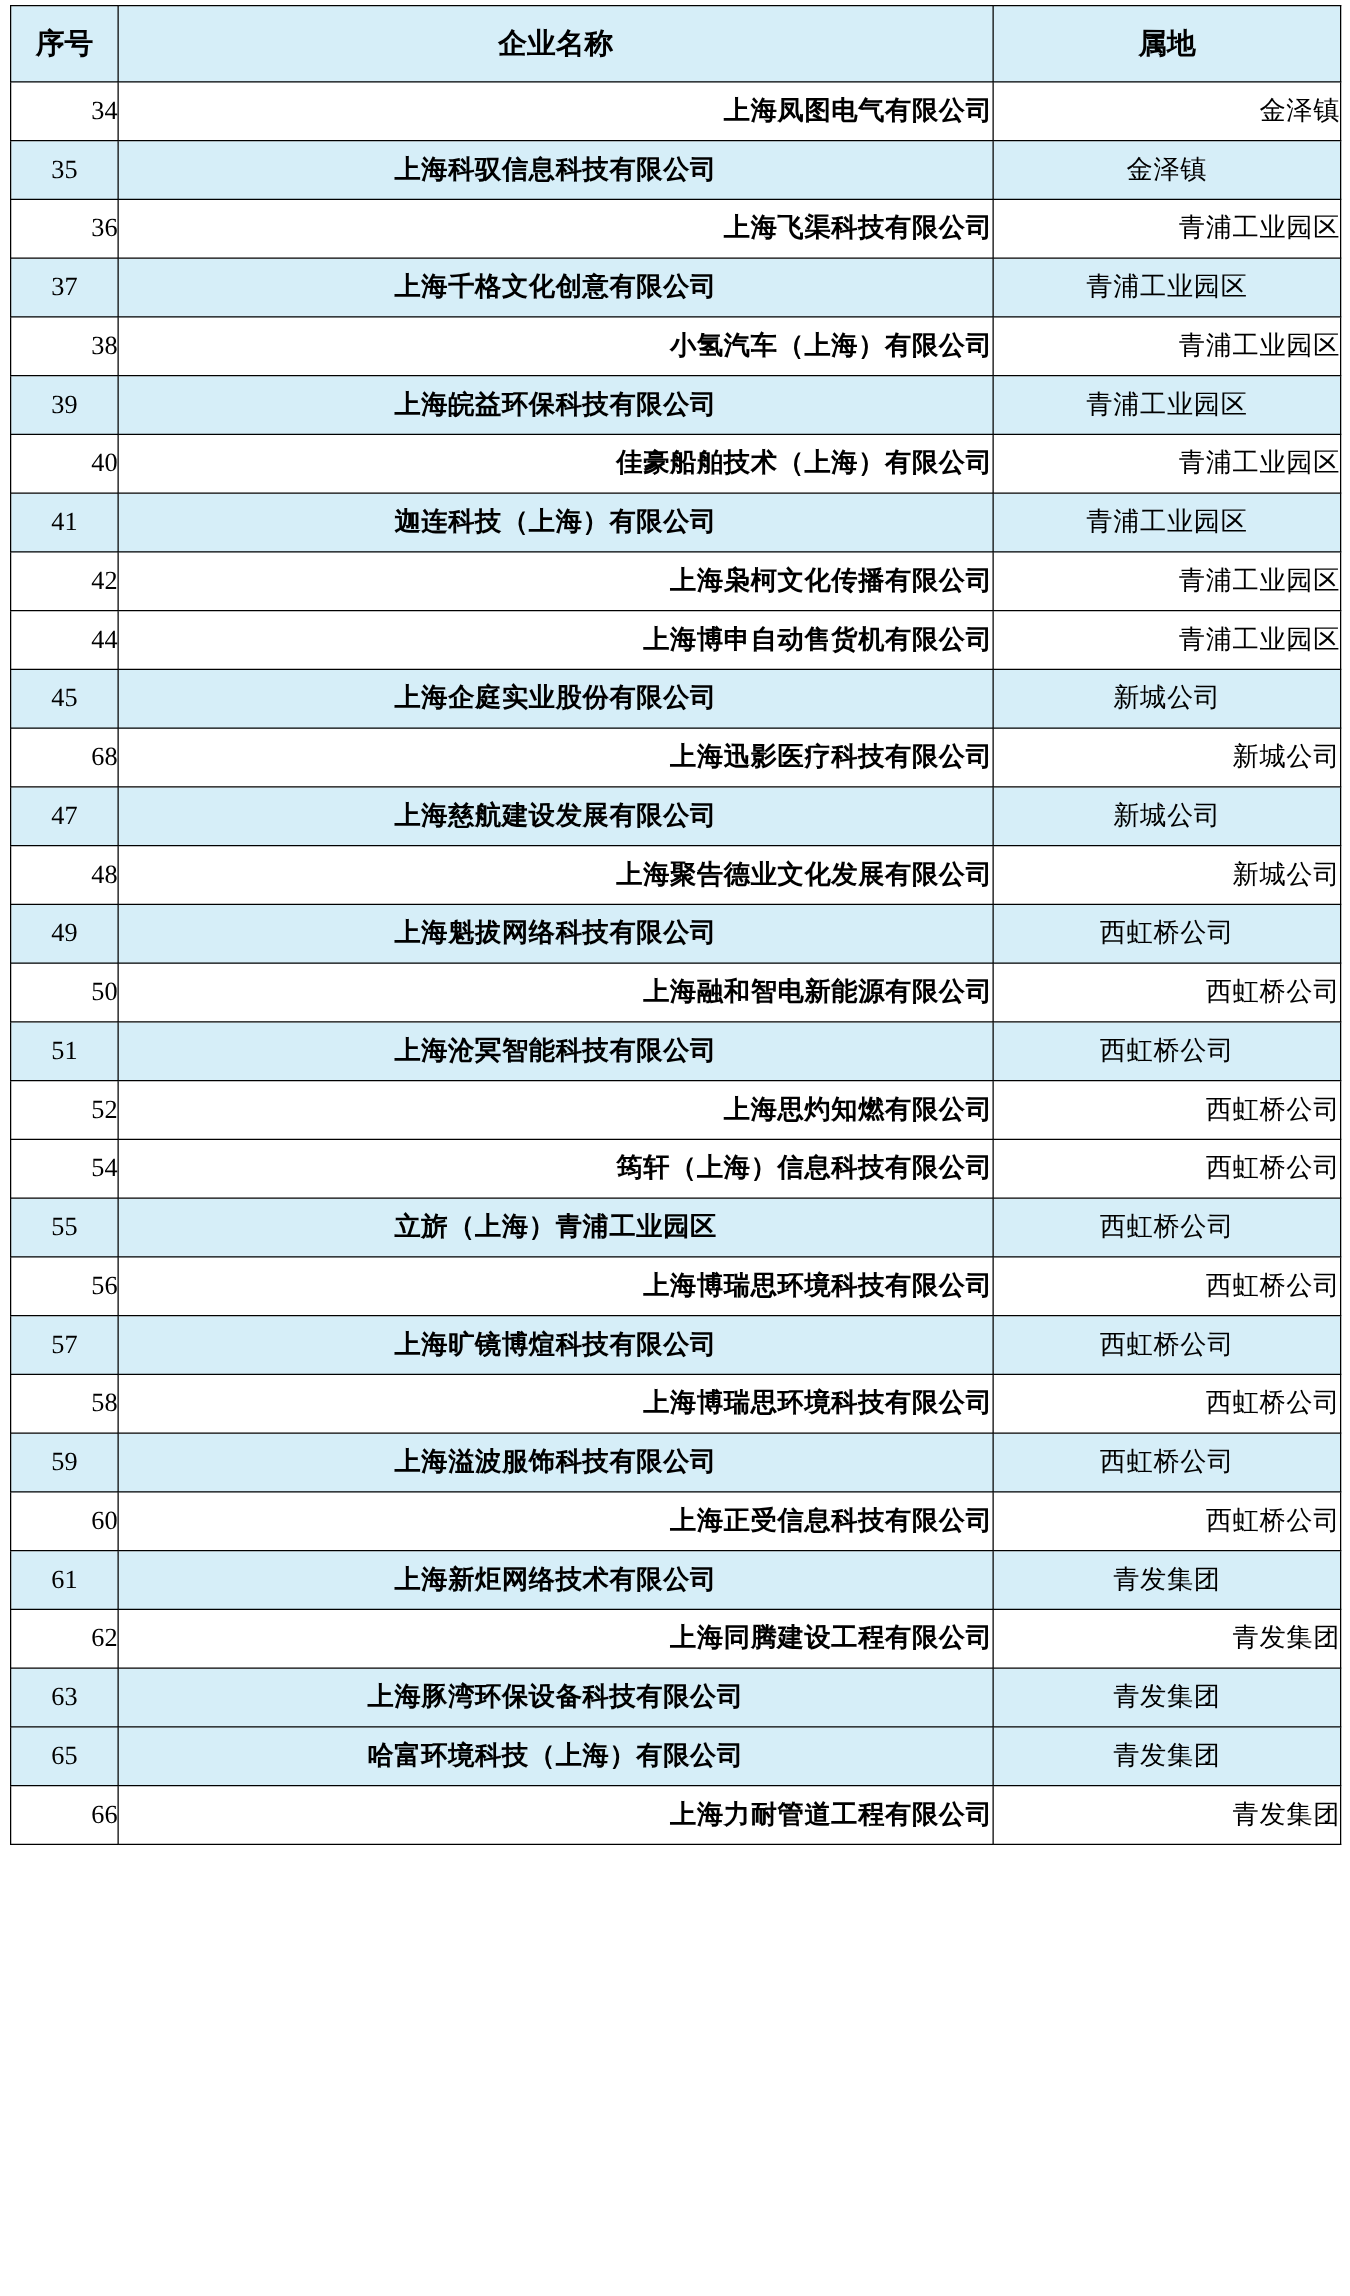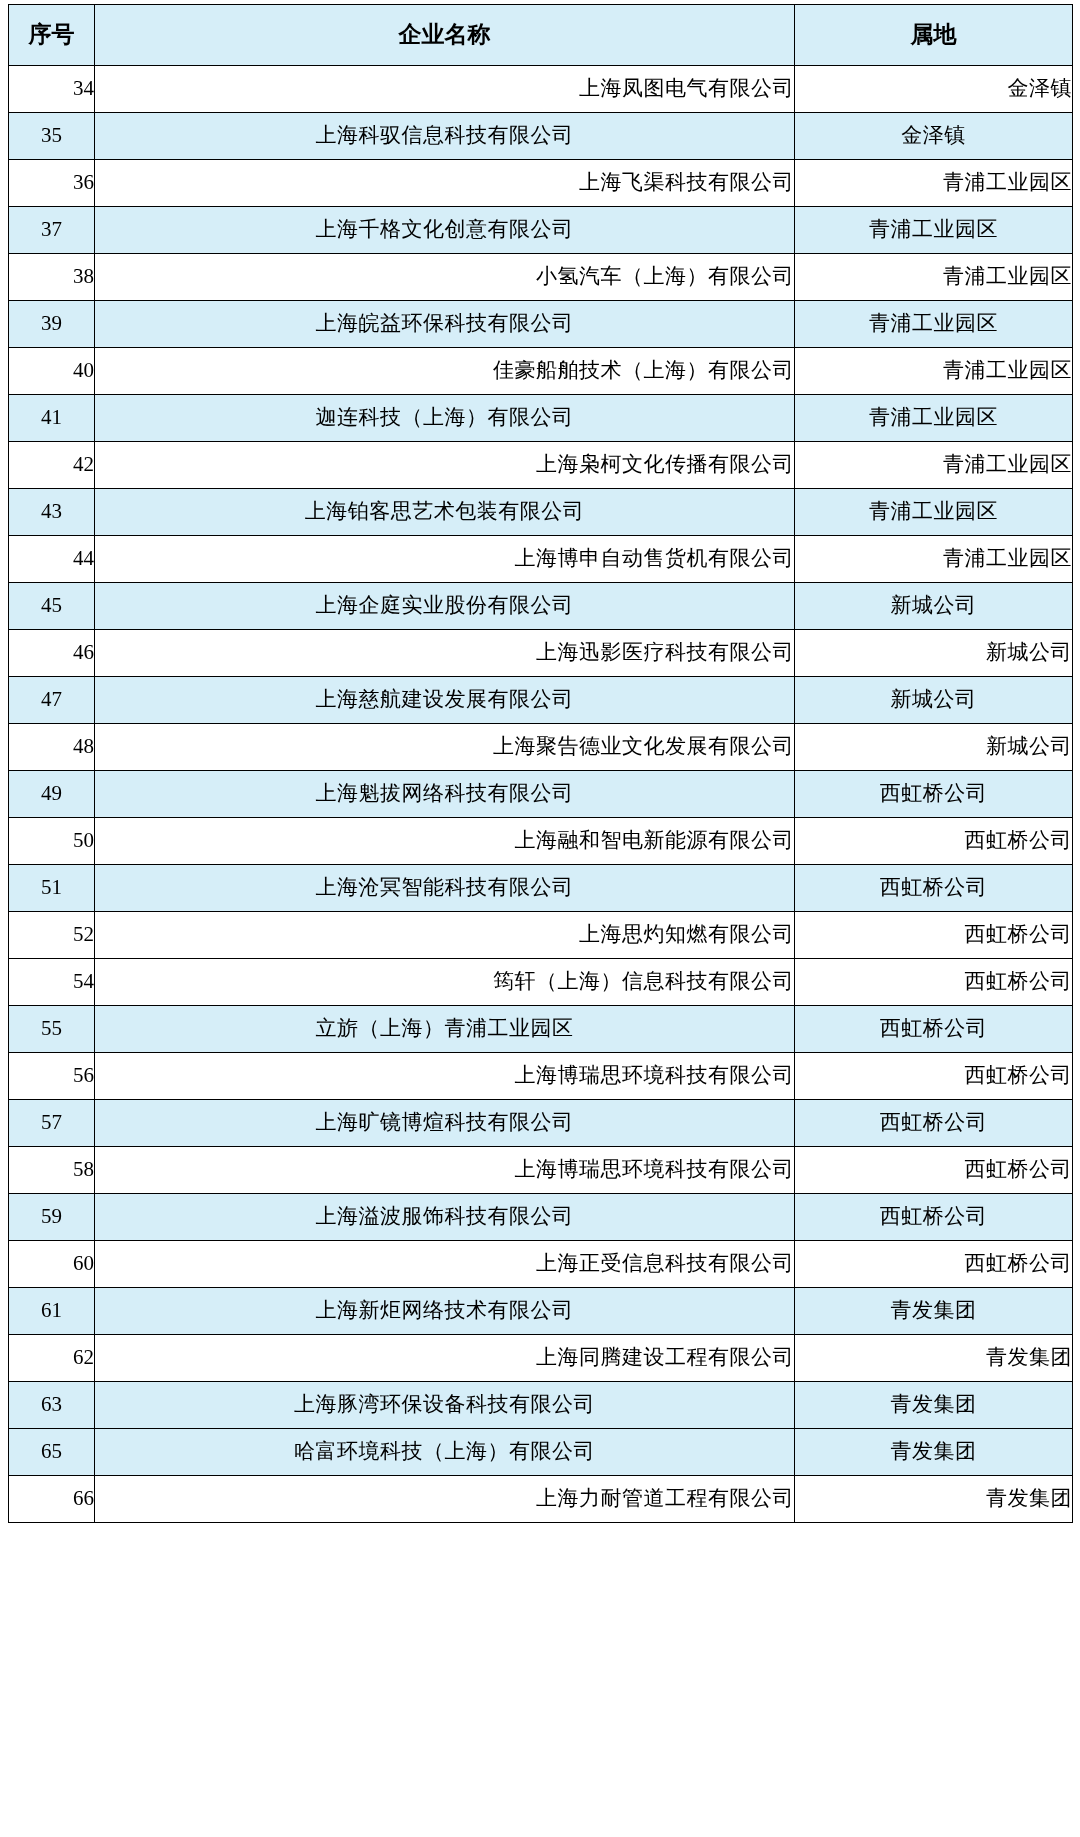--- a/index.html
+++ b/index.html
@@ -46,21 +46,21 @@
     font-size: 23px;
   }
   table.enterprise-table tbody tr.shaded td {
     background: #d6eef8;
   }
   table.enterprise-table tbody tr.plain td {
     background: #ffffff;
     text-align: right;
   }
   td.cell-idx { font-size: 21px; }
-  td.cell-name { font-size: 22px; letter-spacing: 0.5px; }
+  td.cell-name { font-size: 22px; letter-spacing: 0.5px; font-weight: bold; }
   td.cell-area { font-size: 22px; letter-spacing: 0.5px; }
 </style>
 </head>
 <body>
 
 <div class="table-wrap">
   <table class="enterprise-table">
     <colgroup>
       <col class="c-idx">
       <col class="c-name">
@@ -112,37 +112,32 @@
         <tr class="shaded">
           <td class="cell-idx">41</td>
           <td class="cell-name">迦连科技（上海）有限公司</td>
           <td class="cell-area">青浦工业园区</td>
         </tr>
         <tr class="plain">
           <td class="cell-idx">42</td>
           <td class="cell-name">上海枭柯文化传播有限公司</td>
           <td class="cell-area">青浦工业园区</td>
         </tr>
-        <tr class="shaded">
-          <td class="cell-idx">43</td>
-          <td class="cell-name">上海铂客思艺术包装有限公司</td>
-          <td class="cell-area">青浦工业园区</td>
-        </tr>
         <tr class="plain">
           <td class="cell-idx">44</td>
           <td class="cell-name">上海博申自动售货机有限公司</td>
           <td class="cell-area">青浦工业园区</td>
         </tr>
         <tr class="shaded">
           <td class="cell-idx">45</td>
           <td class="cell-name">上海企庭实业股份有限公司</td>
           <td class="cell-area">新城公司</td>
         </tr>
         <tr class="plain">
-          <td class="cell-idx">46</td>
+          <td class="cell-idx">68</td>
           <td class="cell-name">上海迅影医疗科技有限公司</td>
           <td class="cell-area">新城公司</td>
         </tr>
         <tr class="shaded">
           <td class="cell-idx">47</td>
           <td class="cell-name">上海慈航建设发展有限公司</td>
           <td class="cell-area">新城公司</td>
         </tr>
         <tr class="plain">
           <td class="cell-idx">48</td>

